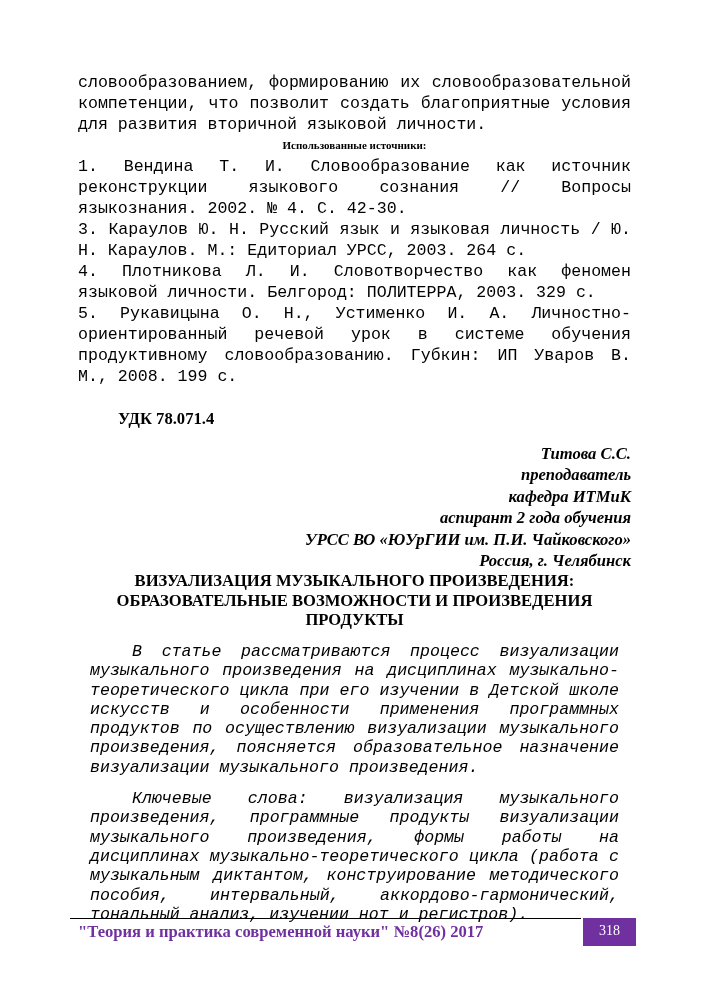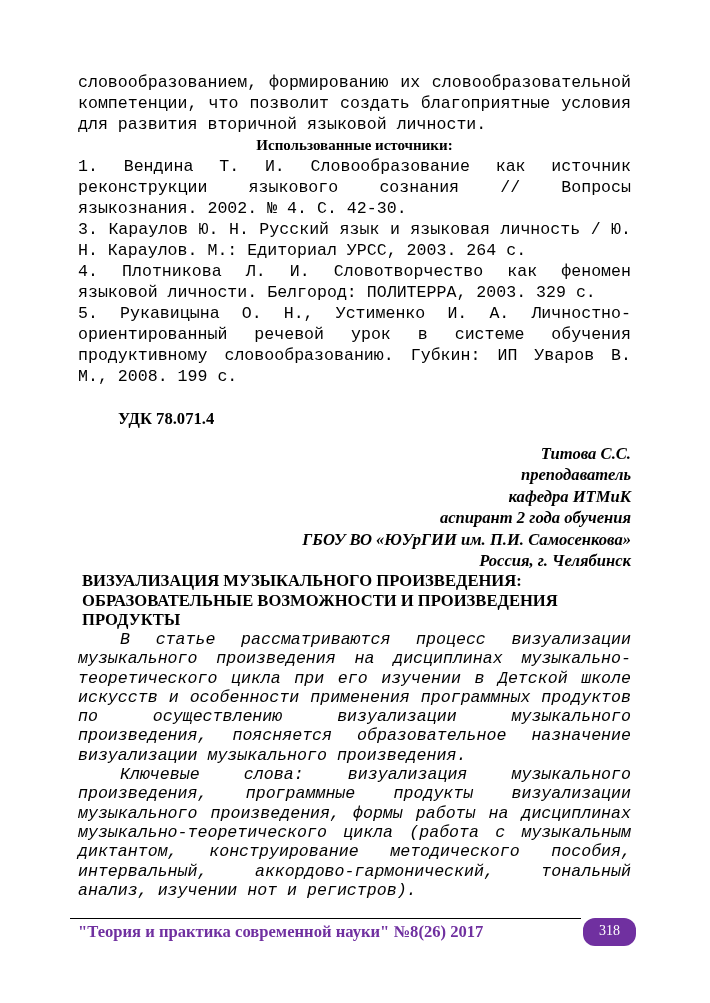--- a/index.html
+++ b/index.html
@@ -1,31 +1,31 @@
 <!DOCTYPE html>
 <html><head>
 <meta charset="utf-8">
 <style>
   html, body { margin: 0; padding: 0; background: #ffffff; }
   body { width: 710px; height: 1003px; position: relative; overflow: hidden;
          font-family: "Liberation Serif", "DejaVu Serif", serif; color: #000; }
   .page { position: absolute; left: 78px; top: 72px; width: 553px; }
   .p { font-size: 16.6px; line-height: 21px; text-align: justify; margin: 0; }
   .p-last { text-align-last: left; font-family: Liberation Mono, monospace; }
-  .center-bold { font-weight: bold; text-align: center; font-size: 15px; line-height: 21px; margin: 0; }
+  .center-bold { font-weight: bold; text-align: center; font-size: 11px; line-height: 21px; margin: 0; }
   .ref { font-size: 16.6px; line-height: 21px; text-align: justify; margin: 0; }
   .udk { font-weight: bold; font-size: 16.6px; line-height: 21px; margin: 21px 0 12px 40px; }
   .author { text-align: right; font-weight: bold; font-style: italic; font-size: 16.6px; line-height: 21.4px; margin: 0; }
   .author-block { margin-top: 14px; }
-  .title { font-weight: bold; text-align: left; font-size: 16.6px; line-height: 19.5px; margin: 0; padding: 0 4px; }
-  .abstract { font-style: italic; font-size: 16.6px; line-height: 19.3px; text-align: justify; margin: 0; text-indent: 42px; }
+  .title { font-weight: bold; text-align: center; font-size: 16.6px; line-height: 19.5px; margin: 0; padding: 0 4px; }
+  .abstract { font-style: italic; font-size: 16.6px; line-height: 19.3px; text-align: justify; margin: 12px; text-indent: 42px; }
   .footer-line { position: absolute; left: 70px; top: 918px; width: 511px; height: 1px; background: #000; }
   .footer-text { position: absolute; left: 78px; top: 922px; font-weight: bold; font-size: 16.6px; color: #7030a0; }
   .page-badge { position: absolute; left: 583px; top: 918px; width: 53px; height: 28px; background: #7030a0; color: #fff;
-                font-size: 14px; text-align: center; line-height: 26px; border-radius: 12px; }
+                font-size: 14px; text-align: center; line-height: 26px; }
 </style>
 </head>
 <body>
 
 <div class="page">
   <p class="p p-last">словообразованием, формированию их словообразовательной компетенции, что позволит создать благоприятные условия для развития вторичной языковой личности.</p>
 
   <p class="center-bold">Использованные источники:</p>
   <div>
     <p class="ref p-last">1.  Вендина Т. И. Словообразование как источник реконструкции языкового сознания // Вопросы языкознания. 2002. № 4. С. 42-30.</p>
@@ -34,21 +34,21 @@
     <p class="ref p-last">5.  Рукавицына О. Н., Устименко И. А. Личностно-ориентированный речевой урок в системе обучения продуктивному словообразованию. Губкин: ИП Уваров В. М., 2008. 199 с.</p>
   </div>
 
   <p class="udk">УДК 78.071.4</p>
 
   <div class="author-block">
     <p class="author">Титова С.С.</p>
     <p class="author">преподаватель</p>
     <p class="author">кафедра  ИТМиК</p>
     <p class="author">аспирант 2 года обучения</p>
-    <p class="author">ГБОУ ВО «ЮУрГИИ им. П.И. Самосенкова»</p>
+    <p class="author">УРСС ВО «ЮУрГИИ им. П.И. Чайковского»</p>
     <p class="author">Россия, г. Челябинск</p>
   </div>
 
   <div>
     <p class="title">ВИЗУАЛИЗАЦИЯ МУЗЫКАЛЬНОГО ПРОИЗВЕДЕНИЯ:</p>
     <p class="title">ОБРАЗОВАТЕЛЬНЫЕ ВОЗМОЖНОСТИ И ПРОИЗВЕДЕНИЯ</p>
     <p class="title">ПРОДУКТЫ</p>
   </div>
 
   <p class="abstract p-last">В статье рассматриваются  процесс визуализации музыкального произведения на дисциплинах музыкально-теоретического цикла при его изучении в Детской школе искусств  и   особенности применения программных продуктов по осуществлению визуализации музыкального произведения, поясняется образовательное назначение визуализации музыкального произведения.</p>

